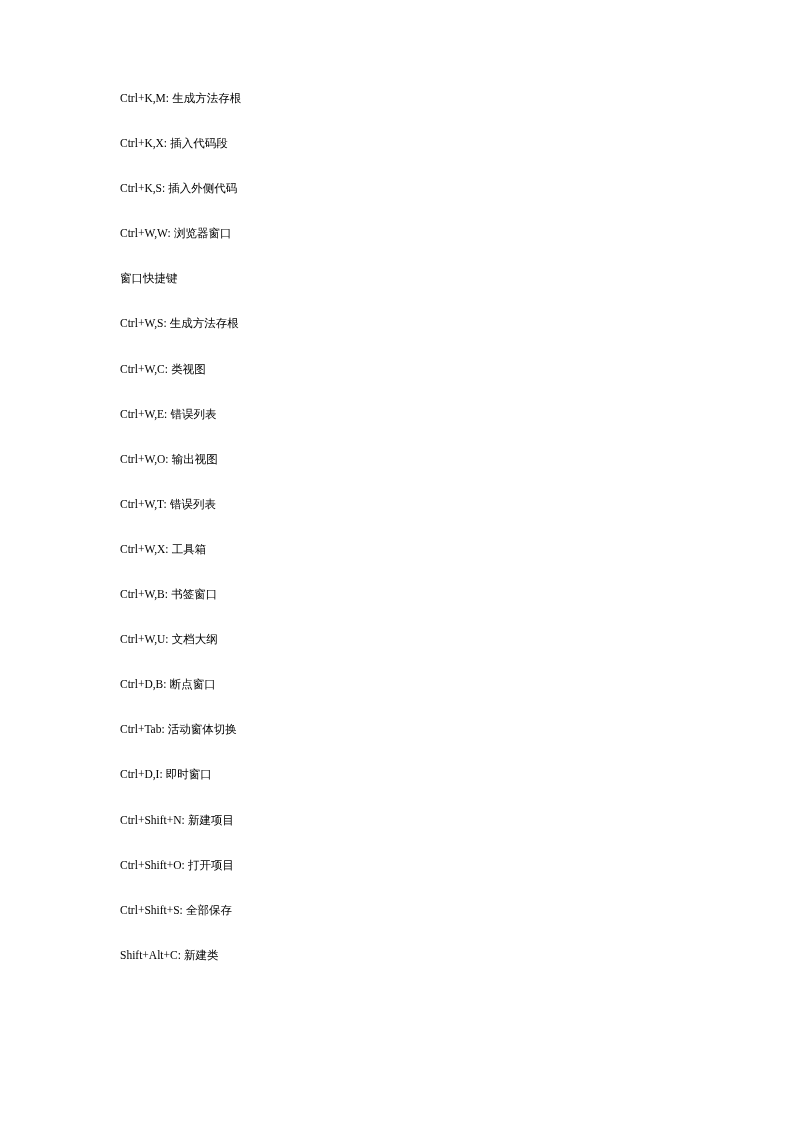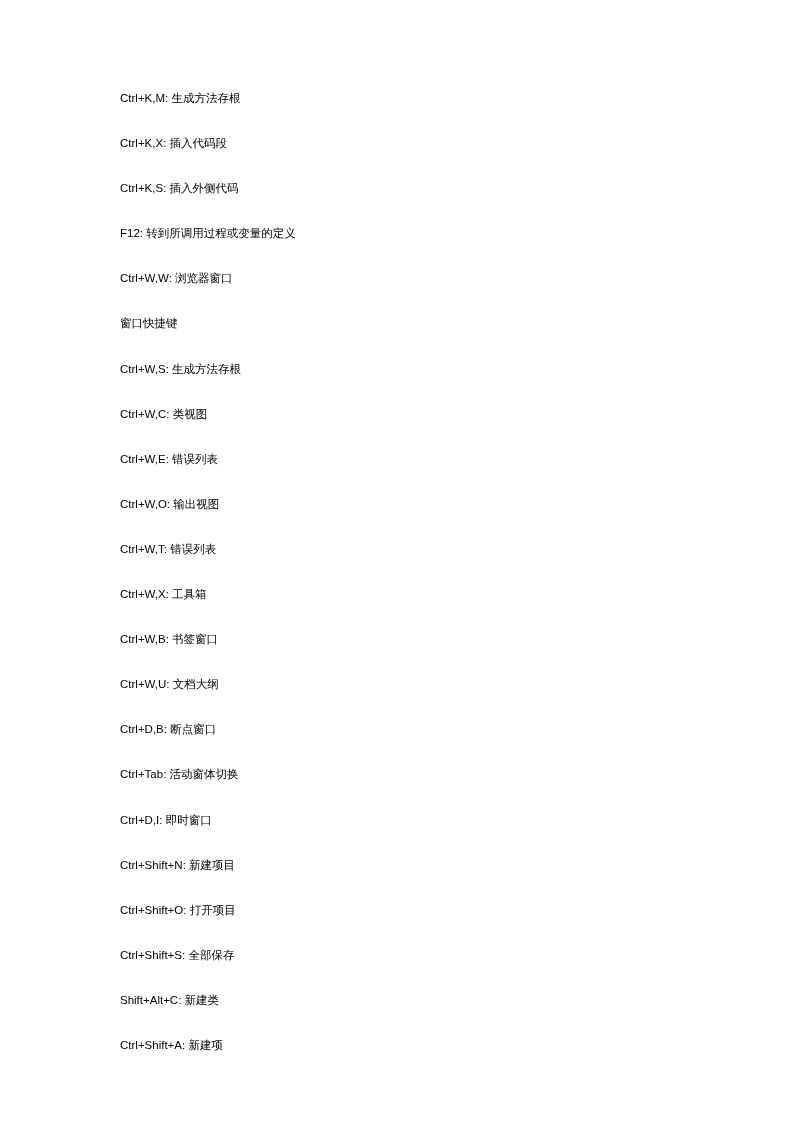--- a/index.html
+++ b/index.html
@@ -15,45 +15,44 @@
       padding: 90px 120px;
     }
     .line {
       font-size: 11.5px;
       color: #000000;
       margin-bottom: 29px;
       line-height: 1.4;
     }
     .shortcut {
       display: inline;
+      font-family: Liberation Serif, serif;
     }
     .description {
       display: inline;
       text-align: right;
     }
   </style>
 </head>
 <body>
 
 <div id="content">
     <div class="line"><span class="shortcut">Ctrl+K,M:</span>  <span class="description">生成方法存根</span></div>
     <div class="line"><span class="shortcut">Ctrl+K,X:</span>  <span class="description">插入代码段</span></div>
     <div class="line"><span class="shortcut">Ctrl+K,S:</span>  <span class="description">插入外侧代码</span></div>
-    <div class="line"><span class="shortcut">F12:</span>  <span class="description">转到所调用过程或变量的定义</span></div>
     <div class="line"><span class="shortcut">Ctrl+W,W:</span>  <span class="description">浏览器窗口</span></div>
     <div class="line"><span class="description">窗口快捷键</span></div>
     <div class="line"><span class="shortcut">Ctrl+W,S:</span>  <span class="description">生成方法存根</span></div>
     <div class="line"><span class="shortcut">Ctrl+W,C:</span>  <span class="description">类视图</span></div>
     <div class="line"><span class="shortcut">Ctrl+W,E:</span>  <span class="description">错误列表</span></div>
     <div class="line"><span class="shortcut">Ctrl+W,O:</span>  <span class="description">输出视图</span></div>
     <div class="line"><span class="shortcut">Ctrl+W,T:</span>  <span class="description">错误列表</span></div>
     <div class="line"><span class="shortcut">Ctrl+W,X:</span>  <span class="description">工具箱</span></div>
     <div class="line"><span class="shortcut">Ctrl+W,B:</span>  <span class="description">书签窗口</span></div>
     <div class="line"><span class="shortcut">Ctrl+W,U:</span>  <span class="description">文档大纲</span></div>
     <div class="line"><span class="shortcut">Ctrl+D,B:</span>  <span class="description">断点窗口</span></div>
     <div class="line"><span class="shortcut">Ctrl+Tab:</span>  <span class="description">活动窗体切换</span></div>
     <div class="line"><span class="shortcut">Ctrl+D,I:</span>  <span class="description">即时窗口</span></div>
     <div class="line"><span class="shortcut">Ctrl+Shift+N:</span>  <span class="description">新建项目</span></div>
     <div class="line"><span class="shortcut">Ctrl+Shift+O:</span>  <span class="description">打开项目</span></div>
     <div class="line"><span class="shortcut">Ctrl+Shift+S:</span>  <span class="description">全部保存</span></div>
     <div class="line"><span class="shortcut">Shift+Alt+C:</span>  <span class="description">新建类</span></div>
-    <div class="line"><span class="shortcut">Ctrl+Shift+A:</span>  <span class="description">新建项</span></div>
   </div>
 
 </body></html>

